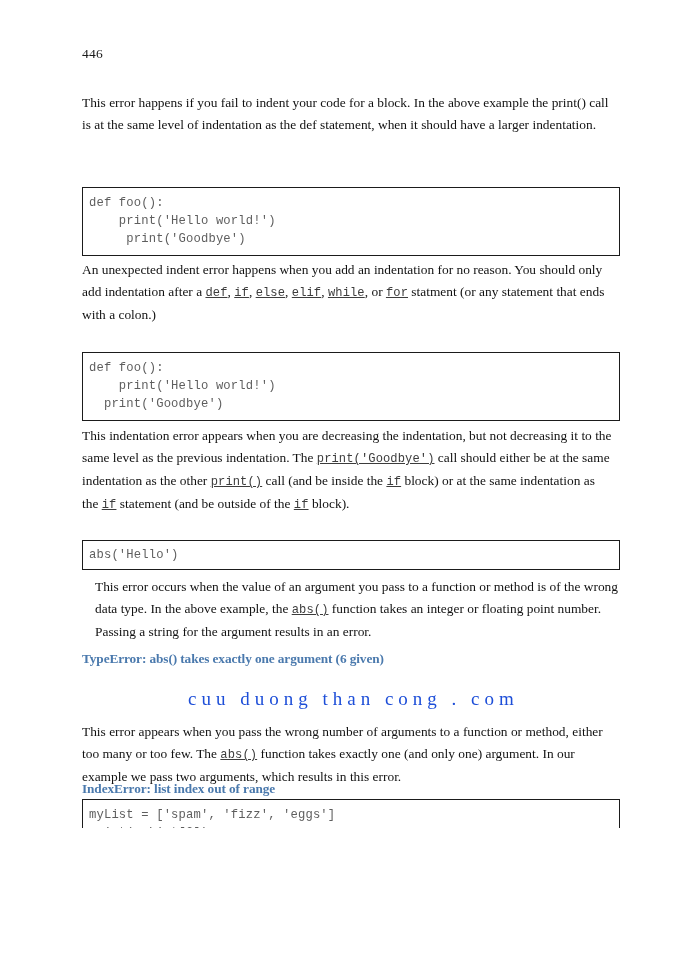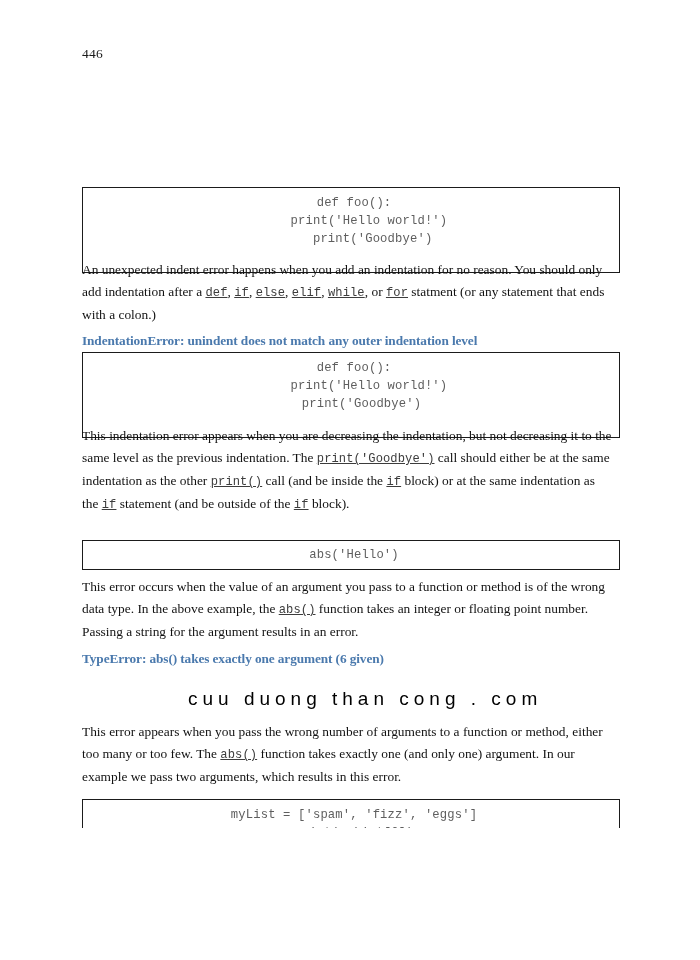--- a/index.html
+++ b/index.html
@@ -62,40 +62,39 @@
     margin: 0;
     white-space: nowrap;
   }
 
   
   .codeblock {
     border: 1.4px solid #1b1b1b;
     background: #ffffff;
     box-sizing: border-box;
     width: 538px;
-    padding: 6px 0 24px 6px;
-    text-align: center;
+    padding: 6px 0 7px 6px;
   }
   .codeblock pre {
     margin: 0;
     font-family: "Liberation Mono", "DejaVu Sans Mono", monospace;
     font-size: 12.2px;
     line-height: 18px;
     color: #5e5e5e;
     white-space: pre;
     letter-spacing: 0.15px;
   }
 
   
   .watermark-faint {
     position: absolute;
-    font-family: Liberation Sans, sans-serif;
+    font-family: Liberation Serif, serif;
     font-size: 19px;
     letter-spacing: 5px;
-    color: #000000;
+    color: #1d4ed8;
     white-space: nowrap;
     pointer-events: none;
     user-select: none;
     text-align: right;
   }
   .footer-mark {
     position: absolute;
     left: 122px;
     top: 943px;
     font-family: Liberation Serif, serif;
@@ -108,55 +107,56 @@
   
   .blk { position: absolute; left: 82px; }
 </style>
 </head>
 <body>
 
 <div class="page">
 
   <div class="page-number">446</div>
 
+  <p class="para blk" style="top:92px;">This error happens if you fail to indent your code for a block. In the above example the print() call is at the same level of indentation as the def statement, when it should have a larger indentation.</p>
 
   <div class="heading blk" style="top:152px;margin-top:35px;">IndentationError: unexpected indent</div>
 
   <div class="codeblock blk" style="top:187px;">
     <pre>def foo():
     print('Hello world!')
      print('Goodbye')</pre>
   </div>
 
   <p class="para blk" style="top:259px;"><span>An unexpected indent error happens when you add an indentation for no reason. You should only add indentation after a </span><code class="inline">def</code><span>, </span><code class="inline">if</code><span>, </span><code class="inline">else</code><span>, </span><code class="inline">elif</code><span>, </span><code class="inline">while</code><span>, or </span><code class="inline">for</code><span> statment (or any statement that ends with a colon.)</span></p>
 
-  <div class="heading blk" style="top:333px;">IndentationError: unindent does not match any outer indentation level</div>
 
   <div class="codeblock blk" style="top:352px;">
     <pre>def foo():
     print('Hello world!')
   print('Goodbye')</pre>
   </div>
 
   <p class="para blk" style="top:425px;"><span>This indentation error appears when you are decreasing the indentation, but not decreasing it to the same level as the previous indentation. The </span><code class="inline">print('Goodbye')</code><span> call should either be at the same indentation as the other </span><code class="inline">print()</code><span> call (and be inside the </span><code class="inline">if</code><span> block) or at the same indentation as the </span><code class="inline">if</code><span> statement (and be outside of the </span><code class="inline">if</code><span> block).</span></p>
 
 
   <div class="codeblock blk" style="top:540px; padding-top:5px; padding-bottom:5px;">
     <pre>abs('Hello')</pre>
   </div>
 
-  <p class="para blk" style="top:576px;"><span>This error occurs when the value of an argument you pass to a function or method is of the wrong data type. In the above example, the </span><code class="inline">abs()</code><span> function takes an integer or floating point number. Passing a string for the argument results in an error.</span></p>
+  <p class="para blk" style="top:576px;margin-left:13px;"><span>This error occurs when the value of an argument you pass to a function or method is of the wrong data type. In the above example, the </span><code class="inline">abs()</code><span> function takes an integer or floating point number. Passing a string for the argument results in an error.</span></p>
 
   <div class="heading blk" style="top:651px;">TypeError: abs() takes exactly one argument (6 given)</div>
 
 
   <div class="watermark-faint" style="left:188px; top:688px;">cuu duong than cong . com</div>
 
   <p class="para blk" style="top:704px;margin-top:17px;"><span>This error appears when you pass the wrong number of arguments to a function or method, either too many or too few. The </span><code class="inline">abs()</code><span> function takes exactly one (and only one) argument. In our example we pass two arguments, which results in this error.</span></p>
 
+  <div class="heading blk" style="top:781px;">IndexError: list index out of range</div>
 
   <div class="codeblock blk" style="top:799px;">
     <pre>myList = ['spam', 'fizz', 'eggs']
 print(myList[3])</pre>
   </div>
 
   <div class="footer-mark">CuuDuongThanCong.com</div>
 
 </div>
 

